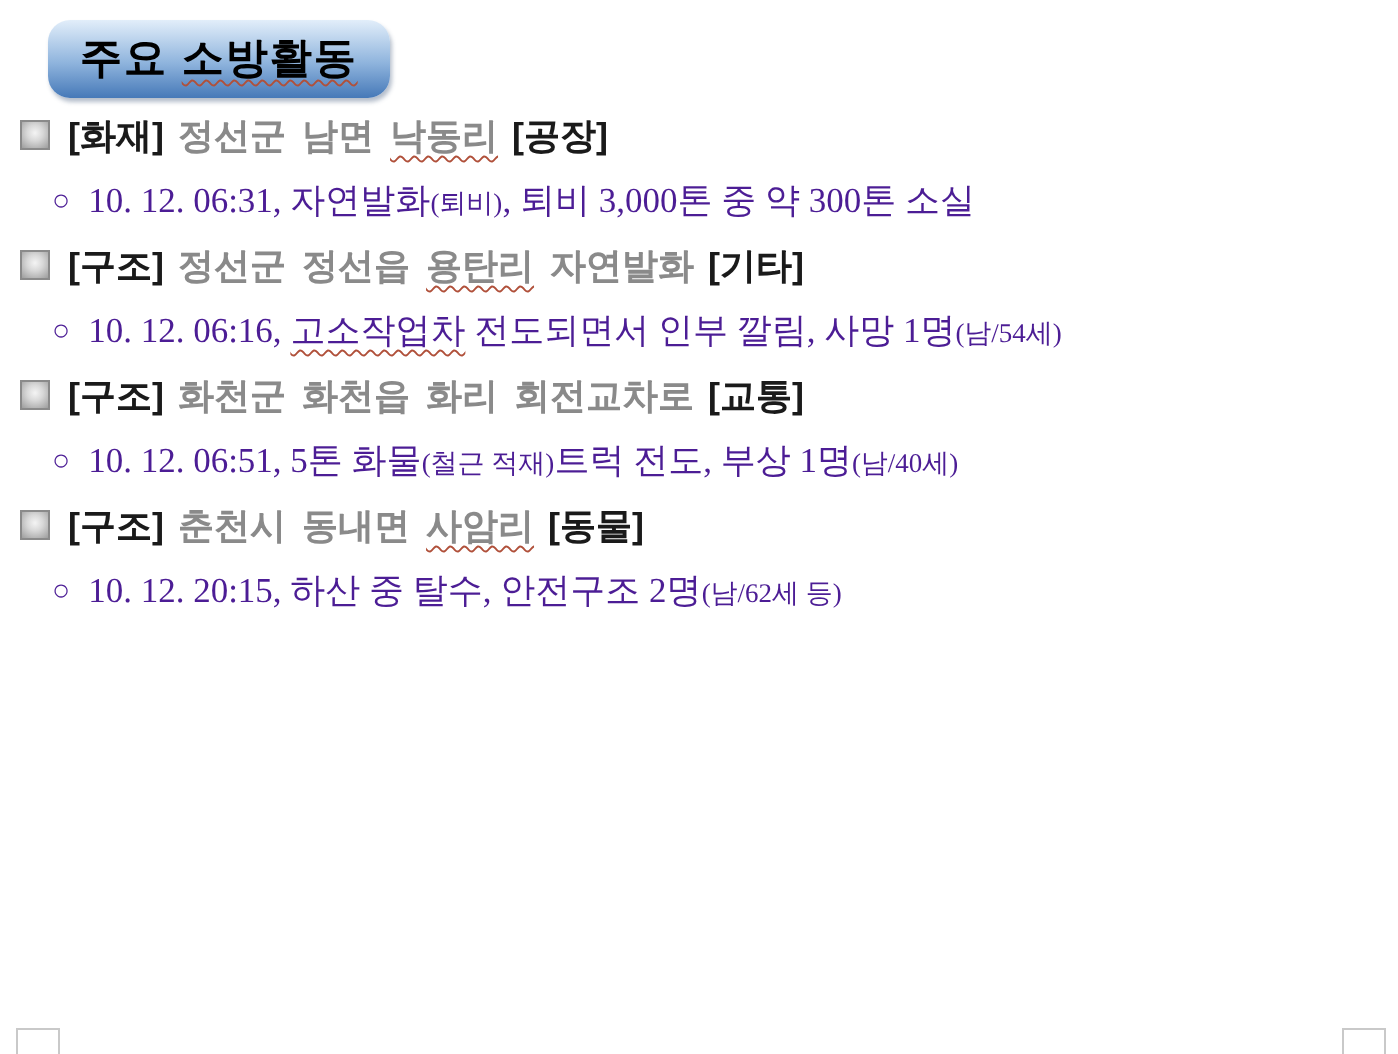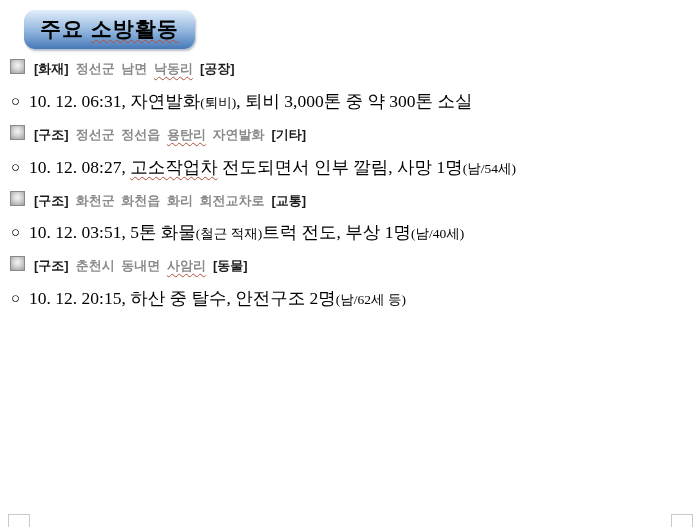--- a/index.html
+++ b/index.html
@@ -23,21 +23,21 @@
     background:linear-gradient(to bottom, var(--banner-top) 0%, var(--banner-mid) 55%, var(--banner-bottom) 100%);
     box-shadow:1px 2px 2px rgba(90,110,140,.45);
     font-size:21px;
     font-weight:bold;
     color:#000;
     letter-spacing:1px;
   }
   .sections{margin-left:10px;}
   .incident{margin-bottom:7px;}
   .incident-header{
-    font-size:13px;
+    font-size:18px;
     font-weight:bold;
     line-height:25px;
     margin-bottom:7px;
     word-spacing:3px;
     white-space:nowrap;
   }
   .sq-bullet{
     display:inline-block;
     width:15px;height:15px;
     margin-right:9px;
@@ -45,37 +45,36 @@
     border:1px solid var(--bullet-border);
     background:radial-gradient(circle at 50% 42%, #f4f4f4 0%, #d8d8d8 40%, #9d9d9d 100%);
   }
   .cat{color:var(--black-text);margin-right:7px;}
   .loc{color:var(--gray-text);margin-right:7px;}
   .tag{color:var(--black-text);}
   .incident-detail{
     font-family:"Liberation Serif", serif;
     font-size:17.5px;
     line-height:24px;
-    color:#000000;
-    margin-left:1px;
+    color:#4c1d95;
+    margin-left:16px;
     white-space:nowrap;
   }
   .circle-bullet{
     font-size:15px;
     margin-right:9px;
     vertical-align:1px;
   }
   .small{font-size:13.5px;}
   .wavy{
     text-decoration-line:underline;
     text-decoration-style:wavy;
     text-decoration-color:var(--wavy);
     text-decoration-thickness:1px;
     text-underline-offset:3px;
-    font-family:Liberation Mono, monospace;
   }
   .corner-mark{
     position:absolute;
     bottom:0;
     width:22px;height:13px;
     border:1px solid var(--corner-mark);
     border-bottom:none;
   }
   .corner-left{left:8px;}
   .corner-right{right:6px;}
@@ -89,25 +88,25 @@
   <span>주요 </span><span class="wavy">소방활동</span>
 </div>
 
 <div class="sections">
     <section class="incident">
       <div class="incident-header"><span class="sq-bullet"></span><span class="cat">[화재]</span><span class="loc"><span>정선군 남면 </span><span class="wavy">낙동리</span></span><span class="tag">[공장]</span></div>
       <div class="incident-detail"><span class="circle-bullet">○</span><span>10. 12. 06:31, 자연발화</span><span class="small">(퇴비)</span><span>, 퇴비 3,000톤 중 약 300톤 소실</span></div>
     </section>
     <section class="incident">
       <div class="incident-header"><span class="sq-bullet"></span><span class="cat">[구조]</span><span class="loc"><span>정선군 정선읍 </span><span class="wavy">용탄리</span><span> 자연발화</span></span><span class="tag">[기타]</span></div>
-      <div class="incident-detail"><span class="circle-bullet">○</span><span>10. 12. 08:27, </span><span class="wavy">고소작업차</span><span> 전도되면서 인부 깔림, 사망 1명</span><span class="small">(남/54세)</span></div>
+      <div class="incident-detail"><span class="circle-bullet">○</span><span>10. 12. 06:16, </span><span class="wavy">고소작업차</span><span> 전도되면서 인부 깔림, 사망 1명</span><span class="small">(남/54세)</span></div>
     </section>
     <section class="incident">
       <div class="incident-header"><span class="sq-bullet"></span><span class="cat">[구조]</span><span class="loc"><span>화천군 화천읍 화리 회전교차로</span></span><span class="tag">[교통]</span></div>
-      <div class="incident-detail"><span class="circle-bullet">○</span><span>10. 12. 03:51, 5톤 화물</span><span class="small">(철근 적재)</span><span>트럭 전도, 부상 1명</span><span class="small">(남/40세)</span></div>
+      <div class="incident-detail"><span class="circle-bullet">○</span><span>10. 12. 06:51, 5톤 화물</span><span class="small">(철근 적재)</span><span>트럭 전도, 부상 1명</span><span class="small">(남/40세)</span></div>
     </section>
     <section class="incident">
       <div class="incident-header"><span class="sq-bullet"></span><span class="cat">[구조]</span><span class="loc"><span>춘천시 동내면 </span><span class="wavy">사암리</span></span><span class="tag">[동물]</span></div>
     </section>
     <section class="incident">
     </section>
     <section class="incident">
       <div class="incident-detail"><span class="circle-bullet">○</span><span>10. 12. 20:15, 하산 중 탈수, 안전구조 2명</span><span class="small">(남/62세 등)</span></div>
     </section>
   </div>

